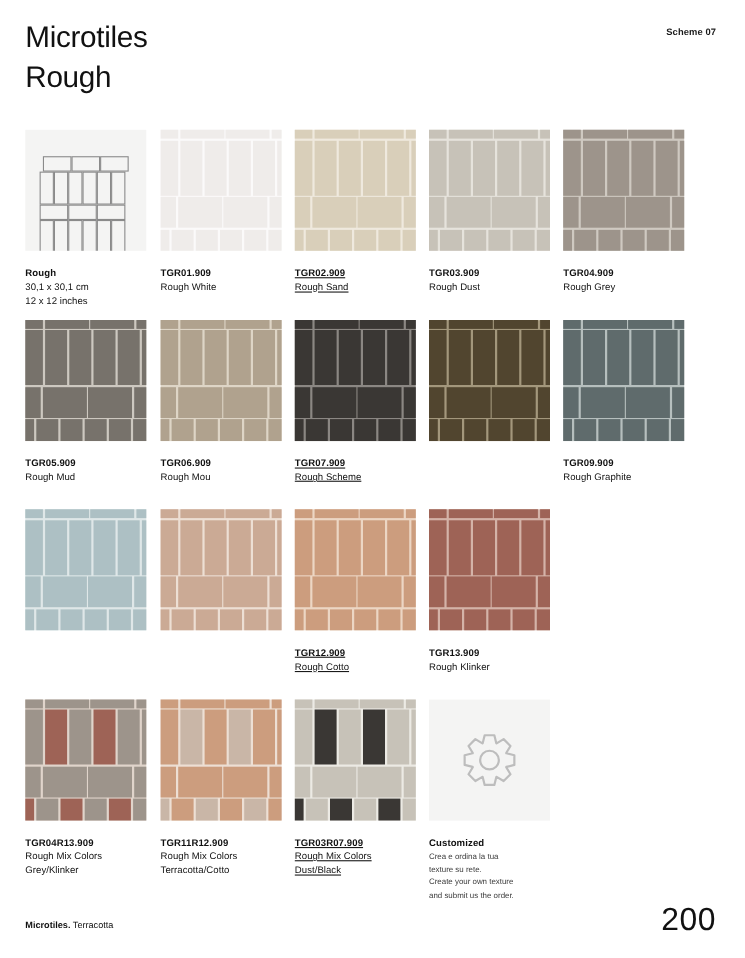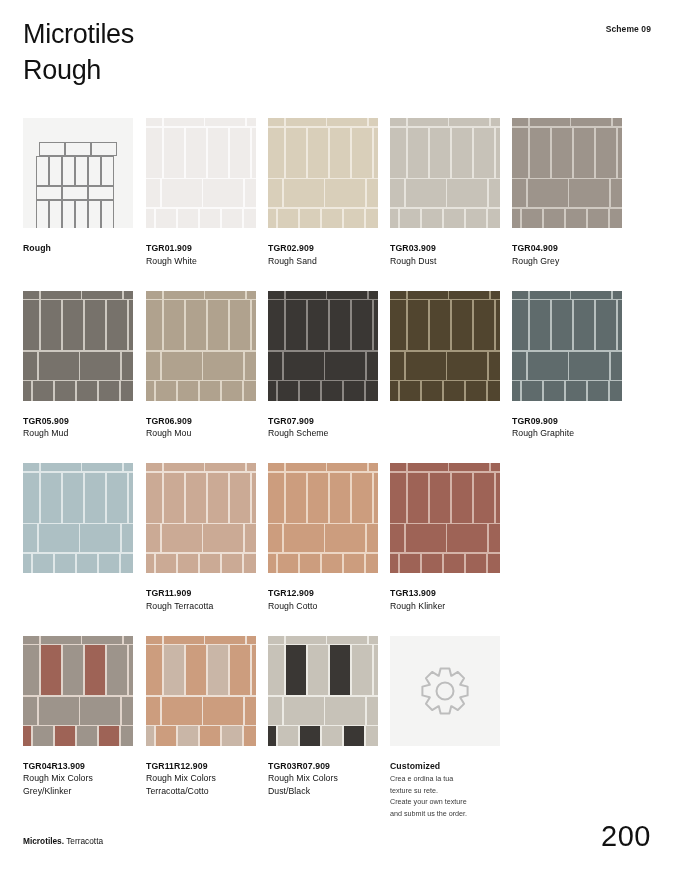--- a/index.html
+++ b/index.html
@@ -28,21 +28,21 @@
   }
 
   
   .grid { position:absolute; left:23px; top:118px; width:630px; }
   .row { position:relative; height:172.5px; }
   .cell {
     position:absolute; top:0; width:110px;
   }
   .cell.c0 { left:0px; }
   .cell.c1 { left:123px; }
-  .cell.c2 { left:245px; }
+  .cell.c2 { left:245px;text-decoration:underline; }
   .cell.c3 { left:367px; }
   .cell.c4 { left:489px; }
 
   
   .swatch {
     position:relative;
     width:110px; height:110px;
     overflow:hidden;
   }
   .swatch .t {
@@ -102,21 +102,21 @@
     letter-spacing:0.5px;
   }
 </style>
 </head>
 <body>
 
 <div id="page">
 
   <div class="page-title">Microtiles
 Rough</div>
-  <div class="scheme-label">Scheme 09</div>
+  <div class="scheme-label">Scheme 07</div>
 
   <div class="grid" id="grid">
       <div class="row">
         <div class="cell c0">
           <div class="diagram" style="background: rgb(244, 244, 243);">
             <div class="d" style="left: 16px; top: 24px; width: 26px; height: 14px; border-color: rgb(138, 138, 138);"></div>
             <div class="d" style="left: 42px; top: 24px; width: 26px; height: 14px; border-color: rgb(138, 138, 138);"></div>
             <div class="d" style="left: 68px; top: 24px; width: 26px; height: 14px; border-color: rgb(138, 138, 138);"></div>
             <div class="d" style="left: 13px; top: 38px; width: 13px; height: 30px; border-color: rgb(138, 138, 138);"></div>
             <div class="d" style="left: 26px; top: 38px; width: 13px; height: 30px; border-color: rgb(138, 138, 138);"></div>
@@ -129,20 +129,22 @@
             <div class="d" style="left: 65px; top: 68px; width: 26px; height: 14px; border-color: rgb(138, 138, 138);"></div>
             <div class="d" style="left: 13px; top: 82px; width: 13px; height: 30px; border-color: rgb(138, 138, 138);"></div>
             <div class="d" style="left: 26px; top: 82px; width: 13px; height: 30px; border-color: rgb(138, 138, 138);"></div>
             <div class="d" style="left: 39px; top: 82px; width: 13px; height: 30px; border-color: rgb(138, 138, 138);"></div>
             <div class="d" style="left: 52px; top: 82px; width: 13px; height: 30px; border-color: rgb(138, 138, 138);"></div>
             <div class="d" style="left: 65px; top: 82px; width: 13px; height: 30px; border-color: rgb(138, 138, 138);"></div>
             <div class="d" style="left: 78px; top: 82px; width: 13px; height: 30px; border-color: rgb(138, 138, 138);"></div>
           </div>
           <div class="caption">
             <div class="code">Rough</div>
+            <div class="name">30,1 x 30,1 cm
+12 x 12 inches</div>
           </div>
         </div>
         <div class="cell c1">
           <div class="swatch" style="background: rgb(251, 250, 250);">
             <div class="t" style="left: -8px; top: -6px; width: 24px; height: 14px; background: rgb(239, 236, 234);"></div>
             <div class="t" style="left: 17.6px; top: -6px; width: 40px; height: 14px; background: rgb(239, 236, 234);"></div>
             <div class="t" style="left: 59.2px; top: -6px; width: 40px; height: 14px; background: rgb(239, 236, 234);"></div>
             <div class="t" style="left: 100.8px; top: -6px; width: 30px; height: 14px; background: rgb(239, 236, 234);"></div>
             <div class="t" style="left: -4px; top: 9.6px; width: 20.4px; height: 50px; background: rgb(239, 236, 234);"></div>
             <div class="t" style="left: 18px; top: 9.6px; width: 20.4px; height: 50px; background: rgb(239, 236, 234);"></div>
@@ -430,24 +432,20 @@
             <div class="t" style="left: 15.6px; top: 61.2px; width: 40px; height: 28px; background: rgb(203, 170, 149);"></div>
             <div class="t" style="left: 57.2px; top: 61.2px; width: 40px; height: 28px; background: rgb(203, 170, 149);"></div>
             <div class="t" style="left: 98.8px; top: 61.2px; width: 30px; height: 28px; background: rgb(203, 170, 149);"></div>
             <div class="t" style="left: -12px; top: 90.8px; width: 20.4px; height: 26px; background: rgb(203, 170, 149);"></div>
             <div class="t" style="left: 10px; top: 90.8px; width: 20.4px; height: 26px; background: rgb(203, 170, 149);"></div>
             <div class="t" style="left: 32px; top: 90.8px; width: 20.4px; height: 26px; background: rgb(203, 170, 149);"></div>
             <div class="t" style="left: 54px; top: 90.8px; width: 20.4px; height: 26px; background: rgb(203, 170, 149);"></div>
             <div class="t" style="left: 76px; top: 90.8px; width: 20.4px; height: 26px; background: rgb(203, 170, 149);"></div>
             <div class="t" style="left: 98px; top: 90.8px; width: 20.4px; height: 26px; background: rgb(203, 170, 149);"></div>
           </div>
-          <div class="caption">
-            <div class="code">TGR11.909</div>
-            <div class="name">Rough Terracotta</div>
-          </div>
         </div>
         <div class="cell c2">
           <div class="swatch" style="background: rgb(236, 214, 196);">
             <div class="t" style="left: -8px; top: -6px; width: 24px; height: 14px; background: rgb(204, 157, 126);"></div>
             <div class="t" style="left: 17.6px; top: -6px; width: 40px; height: 14px; background: rgb(204, 157, 126);"></div>
             <div class="t" style="left: 59.2px; top: -6px; width: 40px; height: 14px; background: rgb(204, 157, 126);"></div>
             <div class="t" style="left: 100.8px; top: -6px; width: 30px; height: 14px; background: rgb(204, 157, 126);"></div>
             <div class="t" style="left: -4px; top: 9.6px; width: 20.4px; height: 50px; background: rgb(204, 157, 126);"></div>
             <div class="t" style="left: 18px; top: 9.6px; width: 20.4px; height: 50px; background: rgb(204, 157, 126);"></div>
             <div class="t" style="left: 40px; top: 9.6px; width: 20.4px; height: 50px; background: rgb(204, 157, 126);"></div>

